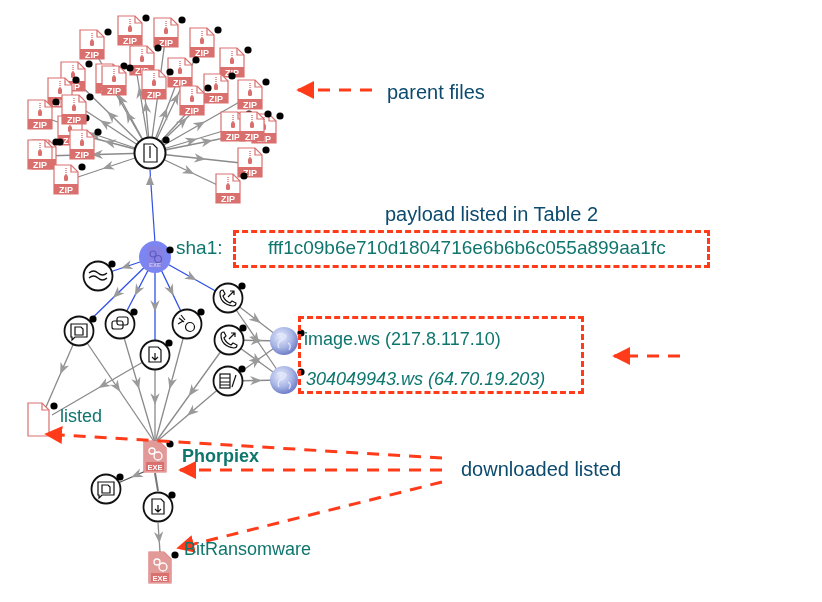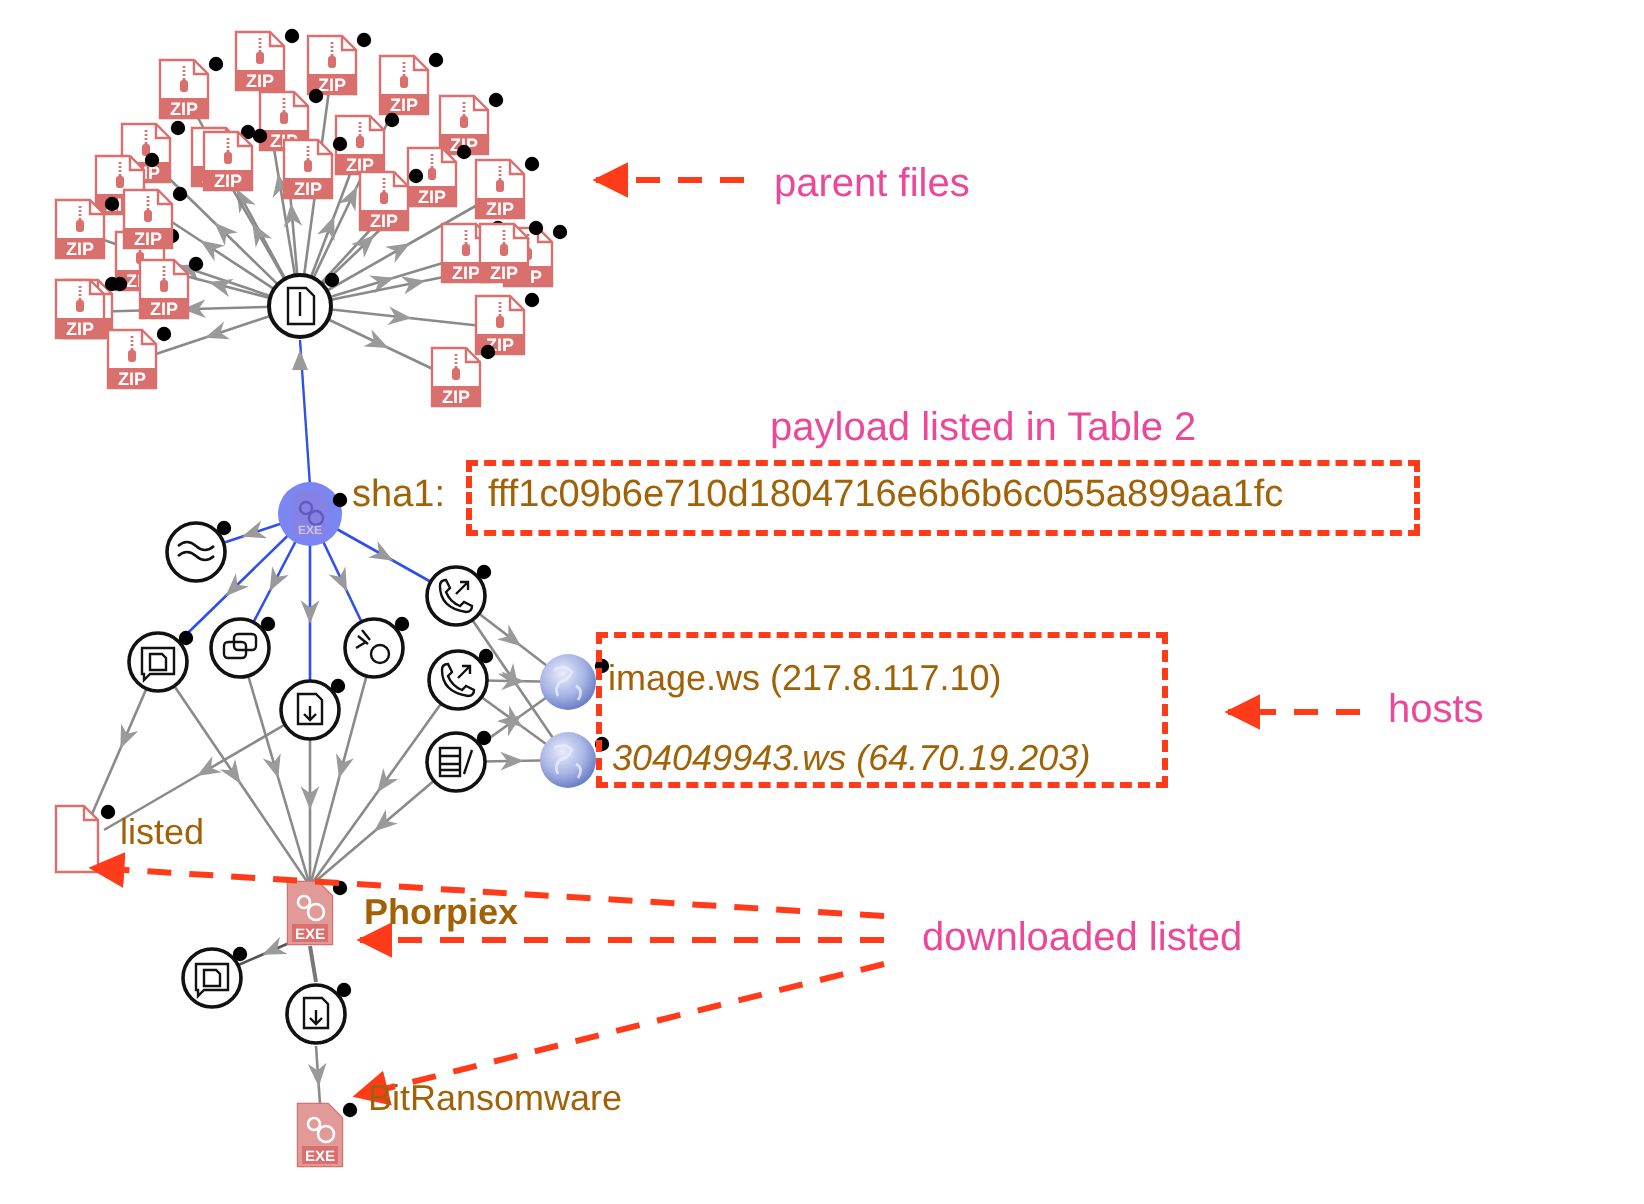--- a/index.html
+++ b/index.html
@@ -1,20 +1,20 @@
 <!DOCTYPE html>
 <html><head>
 <meta charset="utf-8">
 <style>
   html, body { margin: 0; padding: 0; background: #ffffff; }
   body { width: 822px; height: 602px; position: relative; overflow: hidden;
          font-family: "Liberation Sans", sans-serif; }
   #canvas { position: absolute; left: 0; top: 0; width: 822px; height: 602px; }
-  .lbl { position: absolute; color: #a16207; font-size: 18px; white-space: nowrap; line-height: 1; }
-  .ann { position: absolute; color: #ec4899; font-size: 20px; white-space: nowrap; line-height: 1.2; text-align: center; }
+  .lbl { position: absolute; color: #0f766e; font-size: 18px; white-space: nowrap; line-height: 1; }
+  .ann { position: absolute; color: #0c4a6e; font-size: 20px; white-space: nowrap; line-height: 1.2; text-align: center; }
   .dashbox { position: absolute; border: 3px dashed #ff3b1a; box-sizing: border-box; }
 </style>
 </head>
 <body>
 
 <svg id="canvas" viewBox="0 0 822 602" xmlns="http://www.w3.org/2000/svg">
   <defs>
     <marker id="arrG" viewBox="0 0 10 10" refX="5" refY="5" markerWidth="9" markerHeight="9" orient="auto">
       <path d="M0,1 L10,5 L0,9 L3,5 z" fill="#9a9a9a"></path>
     </marker>
@@ -435,30 +435,29 @@
       <line x1="680" y1="356" x2="614" y2="356" stroke="#ff3b1a" stroke-width="3" stroke-dasharray="12 9" marker-end="url(#arrR)"></line>
       <line x1="442" y1="458" x2="46" y2="434" stroke="#ff3b1a" stroke-width="3" stroke-dasharray="12 9" marker-end="url(#arrR)"></line>
       <line x1="442" y1="470" x2="180" y2="470" stroke="#ff3b1a" stroke-width="3" stroke-dasharray="12 9" marker-end="url(#arrR)"></line>
       <line x1="442" y1="482" x2="178" y2="548" stroke="#ff3b1a" stroke-width="3" stroke-dasharray="12 9" marker-end="url(#arrR)"></line>
     </g>
 </svg>
 
 <div class="lbl" style="left:176px; top:238px; font-size:19px;">
   <span>sha1:</span>
 </div>
-<div class="lbl" style="left:224px; top:238px; font-size:19px;padding-left:20px;">fff1c09b6e710d1804716e6b6b6c055a899aa1fc</div>
+<div class="lbl" style="left:248px; top:238px; font-size:19px;padding-left:20px;">fff1c09b6e710d1804716e6b6b6c055a899aa1fc</div>
 
 <div class="lbl" style="left:304px; top:330px;">image.ws (217.8.117.10)</div>
 <div class="lbl" style="left:306px; top:370px;font-style:italic;">304049943.ws (64.70.19.203)</div>
 
 <div class="lbl" style="left:60px; top:407px;">listed</div>
 <div class="lbl" style="left:182px; top:447px;font-weight:bold;">Phorpiex</div>
 <div class="lbl" style="left:184px; top:540px;">BitRansomware</div>
 
 <div class="dashbox" style="left:233px; top:230px; width:477px; height:38px;"></div>
 <div class="dashbox" style="left:298px; top:316px; width:286px; height:78px;"></div>
 
 <div class="ann" style="left:387px; top:80px;">parent files</div>
 <div class="ann" style="left:385px; top:202px;text-align:center;">payload listed in Table 2</div>
 <div class="ann" style="left:694px; top:342px; line-height:26px;">
-  <div>hosts</div>
 </div>
 <div class="ann" style="left:461px; top:457px;">downloaded listed</div>
 
 </body></html>

